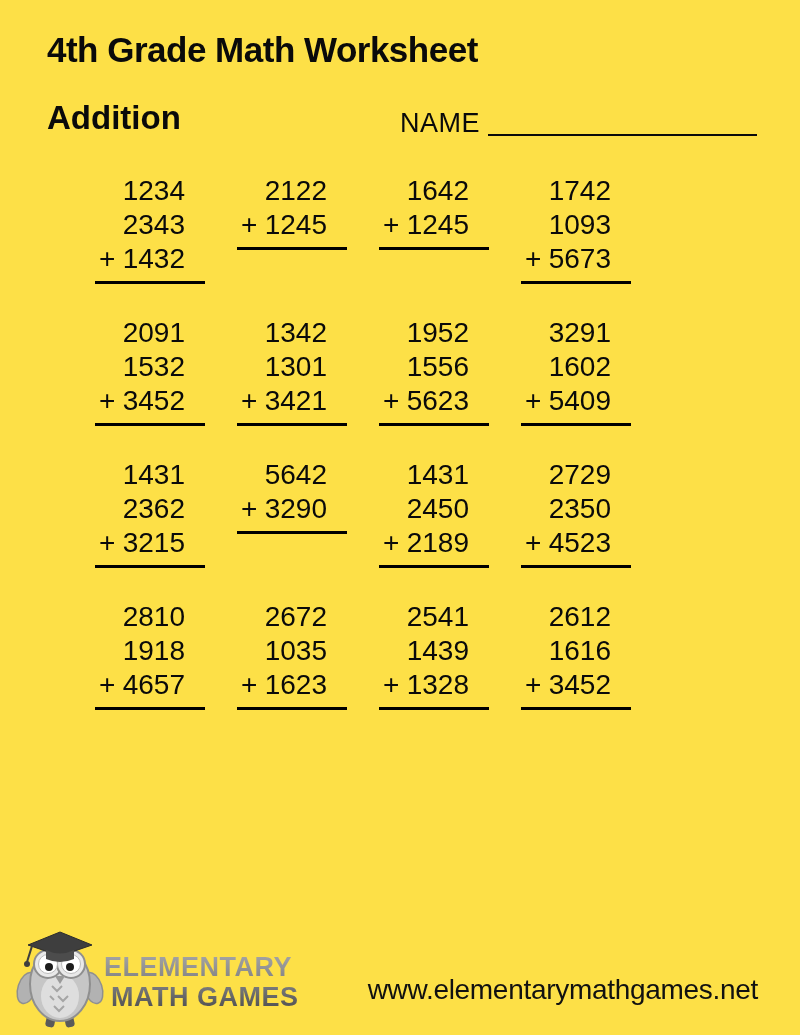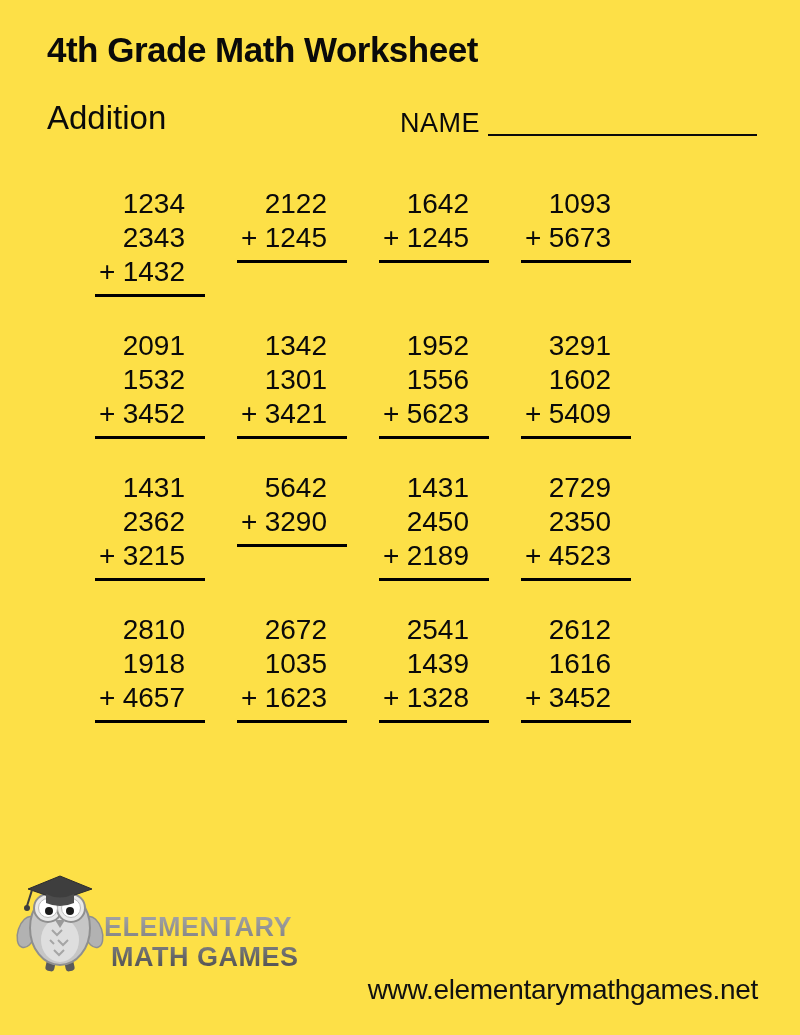--- a/index.html
+++ b/index.html
@@ -10,51 +10,51 @@
     font-family:"Liberation Sans", sans-serif;
     color:#0a0a0a;
     overflow:hidden;
   }
   .page-title{
     position:absolute;left:47px;top:30px;
     font-size:35px;font-weight:600;letter-spacing:-0.5px;
   }
   .section-title{
     position:absolute;left:47px;top:99px;
-    font-size:33px;font-weight:400;
+    font-size:33px;font-weight:700;
   }
   .name-group{
     position:absolute;left:400px;top:104px;width:357px;
     display:flex;align-items:flex-end;
   }
   .name-label{font-size:27px;letter-spacing:0.5px;}
   .name-line{
     flex:1;margin-left:8px;margin-bottom:3px;
     border-bottom:2px solid #0a0a0a;height:30px;
   }
   .problems-grid{
-    position:absolute;left:95px;top:187px;
+    position:absolute;left:95px;top:174px;
     display:grid;
     grid-template-columns:repeat(4,110px);
     column-gap:57px;
     row-gap:96px;
     gap:32px;
   }
   .problem{
     width:110px;
     font-size:28px;line-height:34px;
     text-align:right;
   }
   .num{padding-right:20px;}
   .plus-row{display:flex;justify-content:space-between;}
   .plus{margin-left:4px;}
   .sumline{width:110px;height:2px;margin-top:3px;border-bottom:3px solid #000;}
   .footer-logo{
-    position:absolute;left:10px;top:868px;
-    display:flex;align-items:flex-end;
+    position:absolute;left:10px;top:924px;
+    display:flex;align-items:center;
   }
   .owl{width:100px;height:104px;}
   .logo-text{
     margin-left:-6px;margin-top:12px;
     font-size:27px;font-weight:700;letter-spacing:0.5px;
     line-height:30px;
     color:#6b6b6b;
   }
   @supports ((-webkit-background-clip:text) or (background-clip:text)){
     .logo-text{
@@ -106,20 +106,21 @@
     <div class="problem">
       <div class="num">1642</div>
       <div class="num plus-row">
         <span class="plus">+</span>
         <span>1245</span>
       </div>
       <div class="sumline"></div>
     </div>
 
     <div class="problem">
+      <div class="num">1742</div>
       <div class="num">1093</div>
       <div class="num plus-row">
         <span class="plus">+</span>
         <span>5673</span>
       </div>
       <div class="sumline"></div>
     </div>
 
     <div class="problem">
       <div class="num">2091</div>

